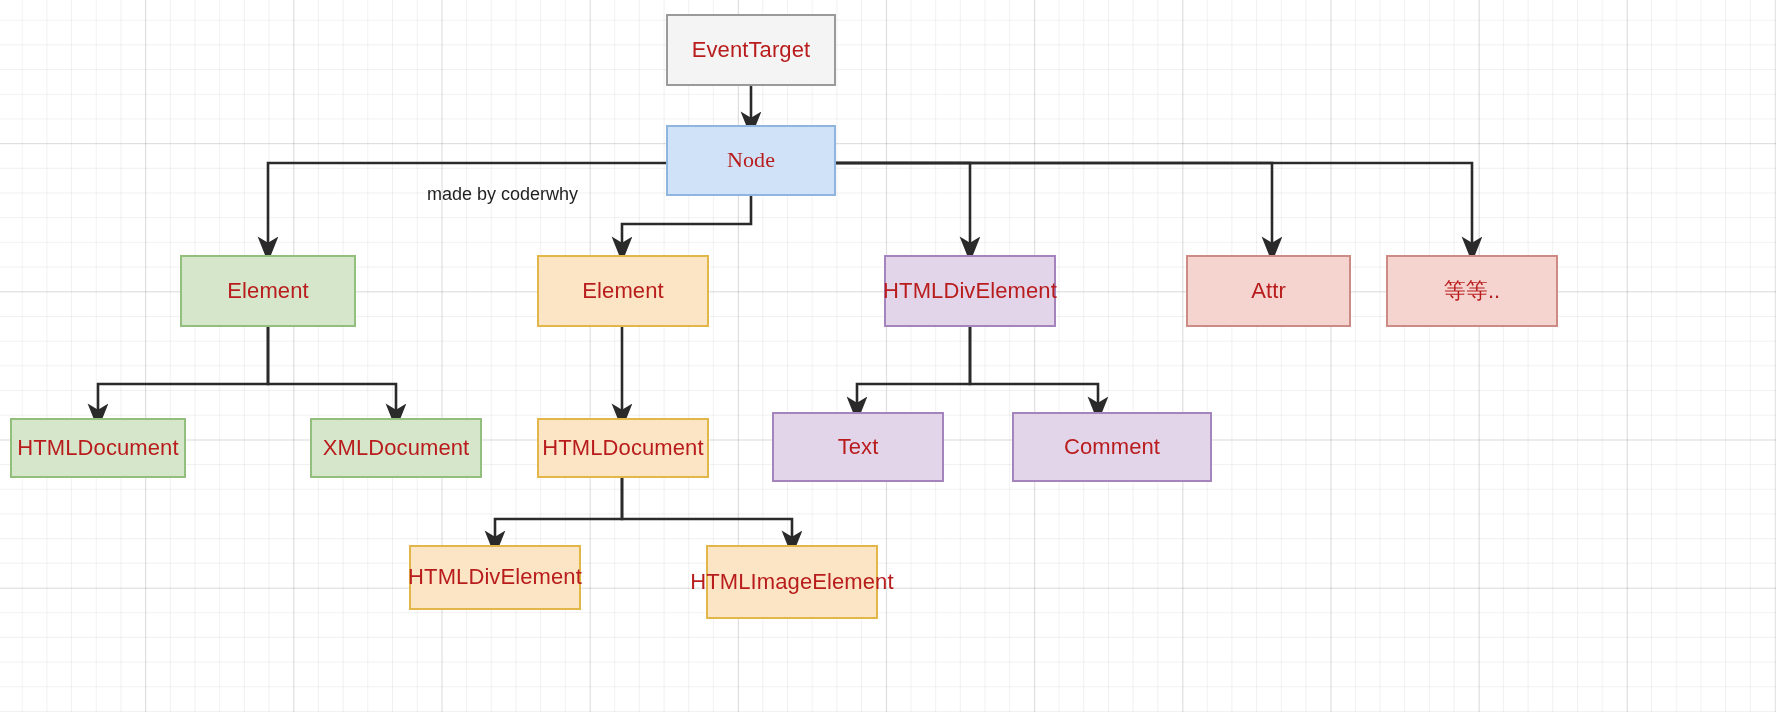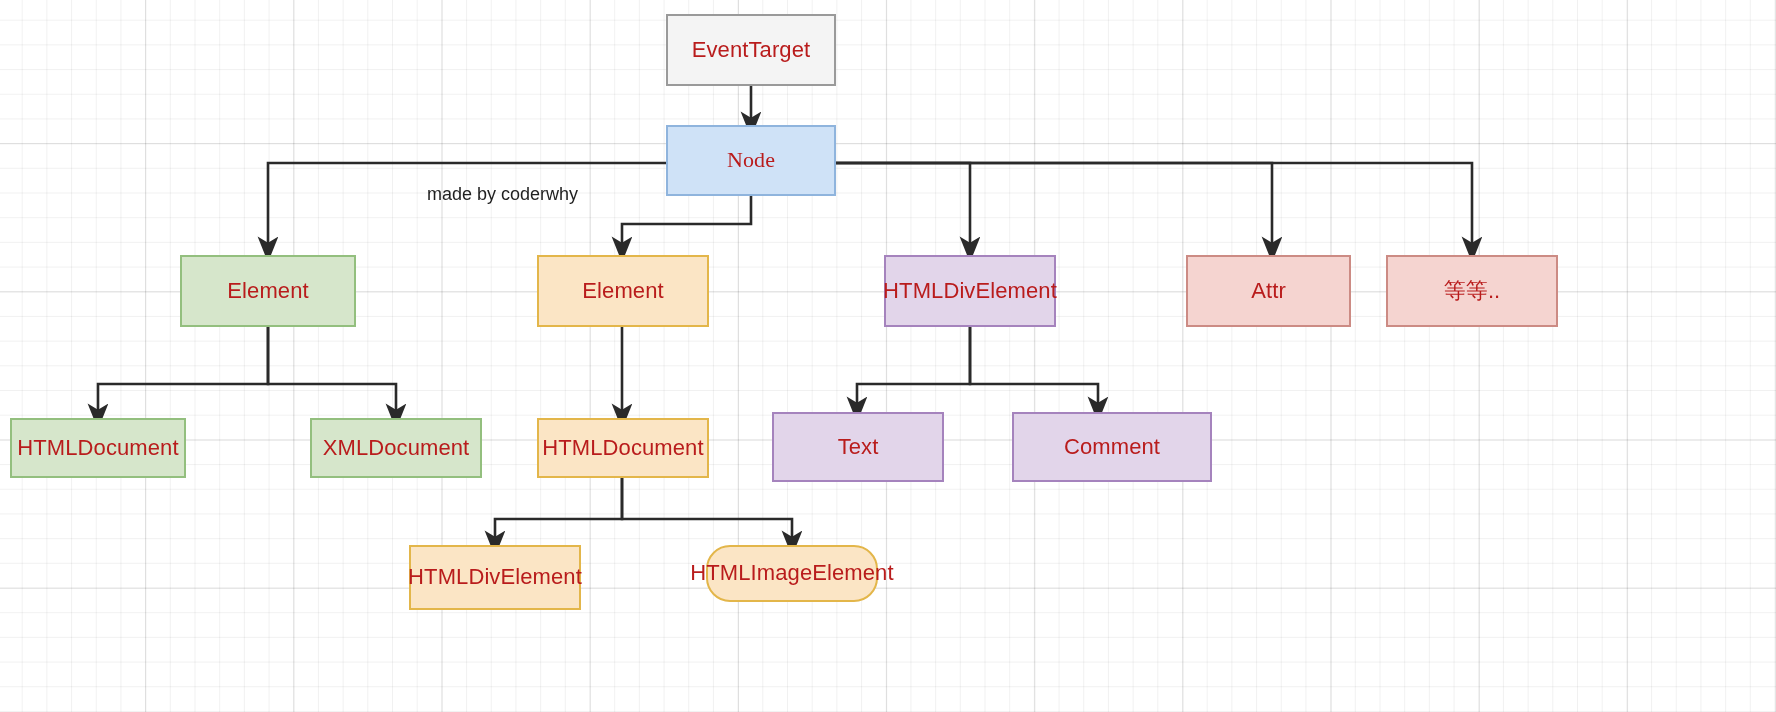--- a/index.html
+++ b/index.html
@@ -155,19 +155,19 @@
   </div>
 
   <div class="node n-purple" style="left:1012px; top:412px; width:200px; height:70px;">
     <span>Comment</span>
   </div>
 
   <div class="node n-orange" style="left:409px; top:545px; width:172px; height:65px;">
     <span>HTMLDivElement</span>
   </div>
 
-  <div class="node n-orange" style="left:706px; top:545px; width:172px; height:57px;border-radius:24px;">
+  <div class="node n-orange" style="left:706px; top:545px; width:172px; height:74px;">
     <span>HTMLImageElement</span>
   </div>
 
   <div class="annotation" style="left:427px; top:184px;">made by coderwhy</div>
 
 </div>
 
 </body></html>

